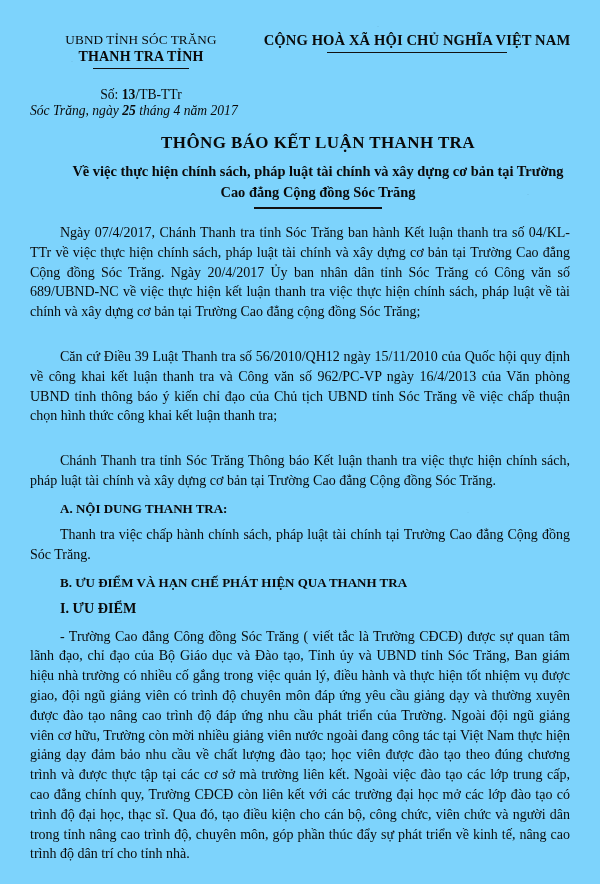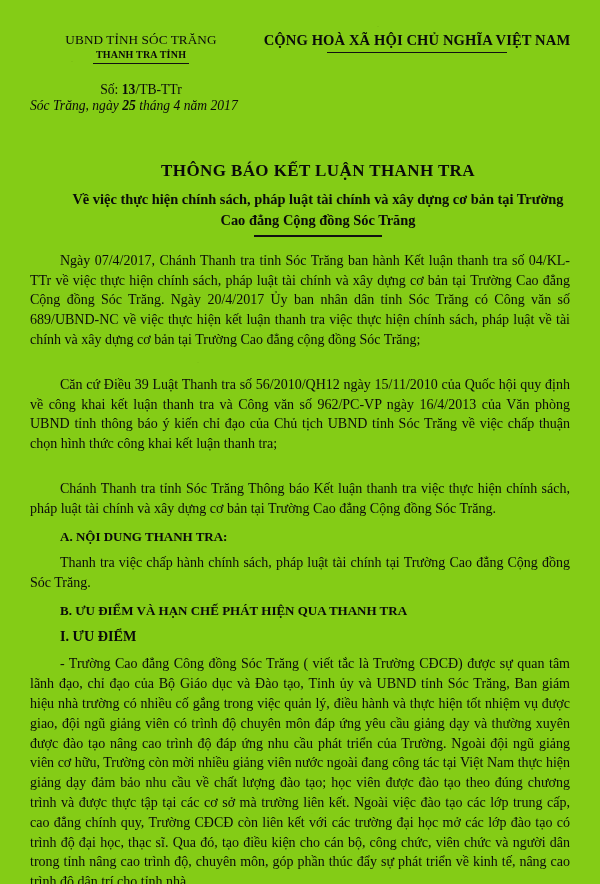--- a/index.html
+++ b/index.html
@@ -14,21 +14,21 @@
     overflow: hidden;
     font-family: "Liberation Serif", "DejaVu Serif", serif;
     color: #0a0a0a;
     position: relative;
   }
 
   .page {
     position: relative;
     width: 600px;
     height: 884px;
-    background: #84cc16;
+    background: #7dd3fc;
     box-sizing: border-box;
     padding: 0;
   }
 
   
   .scan-noise {
     position: absolute;
     inset: 0;
     pointer-events: none;
     opacity: .30;
@@ -59,21 +59,21 @@
   }
 
   .org-line1 {
     font-size: 13.2px;
     letter-spacing: .1px;
     line-height: 1.18;
     white-space: nowrap;
   }
   .org-line2 {
     font-weight: bold;
-    font-size: 10px;
+    font-size: 14px;
     line-height: 1.3;
     letter-spacing: .2px;
     white-space: nowrap;
   }
   .rule-short {
     width: 96px;
     height: 1.6px;
     background: #111;
     margin: 2px auto 0 auto;
   }
@@ -117,21 +117,21 @@
     font-style: italic;
     font-size: 13.6px;
     white-space: nowrap;
     padding-left: 4px;
   }
   .doc-place b { font-weight: bold; font-style: italic; }
 
   
   .title-block {
     text-align: center;
-    margin-top: 46px;
+    margin-top: 13px;
     padding-left: 36px;
   }
   .doc-title {
     font-weight: bold;
     font-size: 17px;
     letter-spacing: .4px;
     line-height: 1.3;
   }
   .doc-subtitle {
     font-weight: bold;

